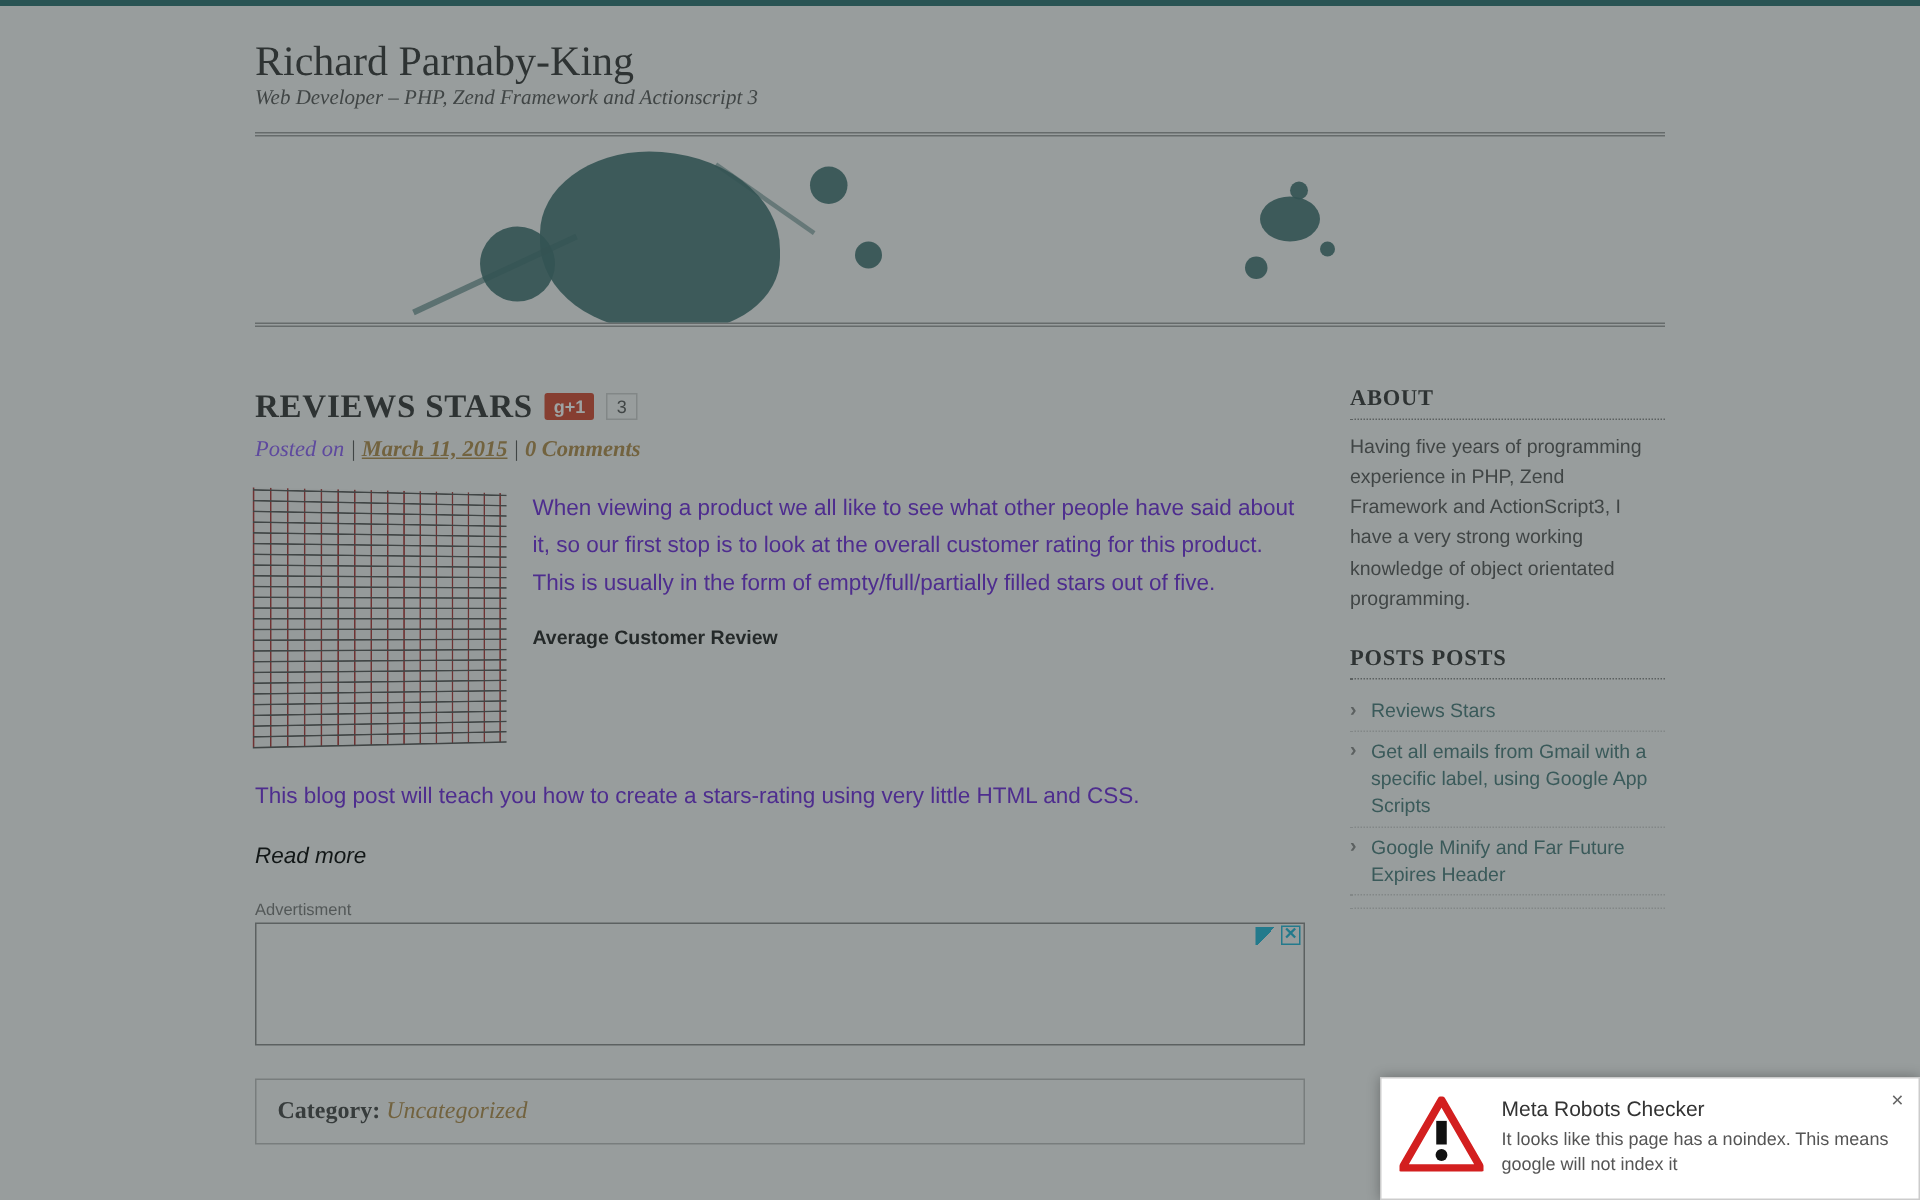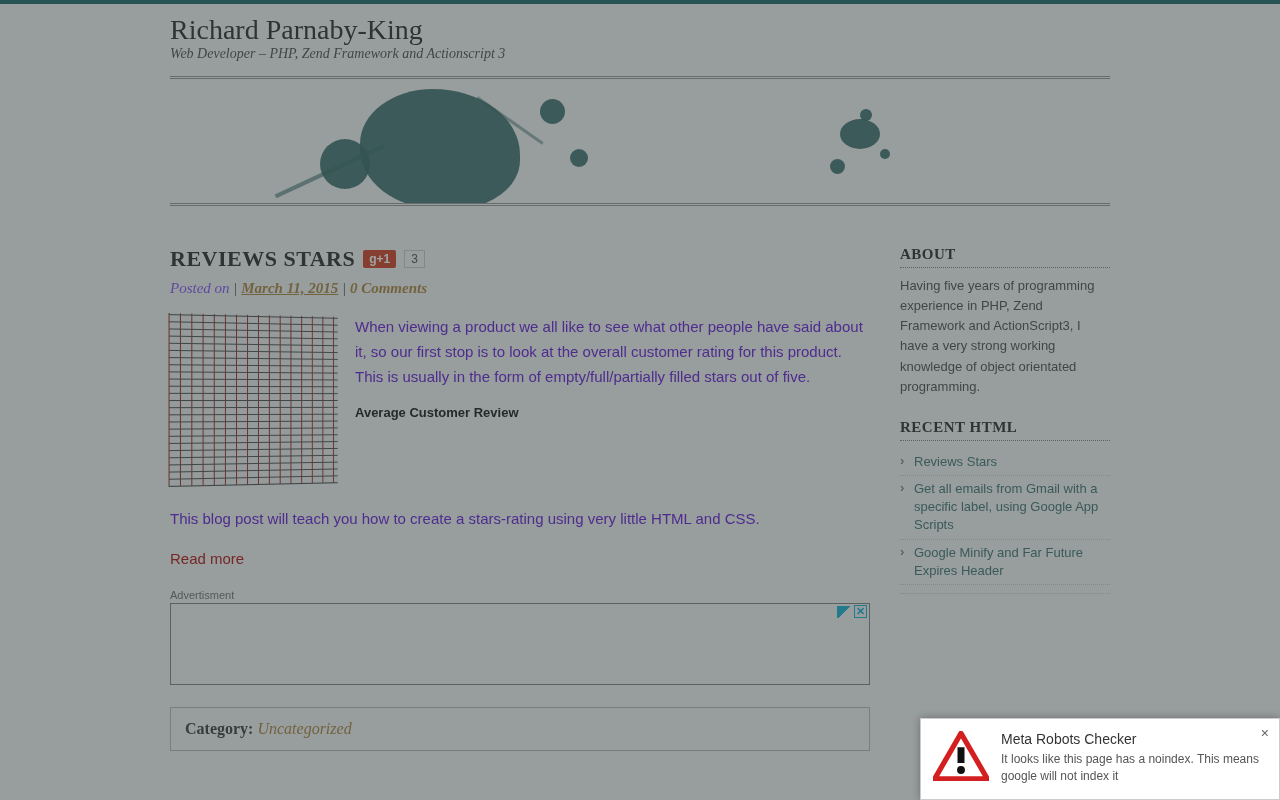--- a/index.html
+++ b/index.html
@@ -9,21 +9,21 @@
   color: #333;
   position: relative;
 }
 .overlay {
   position: fixed; inset: 0;
   background: rgba(40,50,50,0.45);
   pointer-events: none;
   z-index: 50;
 }
 .topbar { height: 4px; background: #2a6f6f; }
-.wrap { max-width: 960px; margin: 0 auto; padding: 0 10px; }
+.wrap { max-width: 960px; margin: 12px auto; padding: 0 10px; }
 header.page-head { padding: 10px 0 6px; }
 .site-title {
   font-size: 28px; color: #333; font-weight: normal;
 }
 .site-sub {
   font-size: 14px; color: #555; font-style: italic;
 }
 .banner-rule {
   border-top: 3px double #999; border-bottom: 3px double #999;
   height: 130px; margin: 8px 0 40px; position: relative; overflow: hidden;
@@ -73,21 +73,21 @@
 }
 .body-text { font-family: Verdana, Arial, sans-serif; font-size:15px; color:#6d28d9; line-height:1.65; }
 .acr-block { margin-top:16px; font-family: Arial,sans-serif; font-size:13px; }
 .acr-title { font-weight:bold; color:#222; }
 .stars { color:#e49b0f; letter-spacing:1px; font-size:14px;}
 .star-empty{color:#aaa;}
 .review-link { color:#0066c0; text-decoration:underline; cursor:pointer; }
 
 .para2 { margin-top:22px; }
 .readmore { margin-top:18px; font-family:Verdana,Arial,sans-serif; font-size:15px; }
-.readmore a { color:#b91c1c; text-decoration:none; }
+.readmore a { color:#000000; text-decoration:none;font-style:italic; }
 
 .ad-label { font-family:Arial,sans-serif; font-size:11px; color:#777; margin-top:22px; }
 .ad-box { border:1px solid #888; height:82px; position:relative; margin-top:2px;}
 .ad-tri { position:absolute; top:2px; right:18px; width:14px; height:12px;
   background: linear-gradient(135deg,#1fb5d6 50%, transparent 50%); }
 .ad-x { position:absolute; top:1px; right:2px; font-family:Arial; font-size:11px; color:#1fb5d6; font-weight:bold; border:1px solid #1fb5d6; width:13px; height:13px; text-align:center; line-height:11px;}
 
 .cat-box { border:1px solid #bbb; padding:12px 14px; margin-top:22px; font-family:Georgia,serif; font-size:16px;}
 .cat-label{font-weight:bold; color:#444;}
 .cat-val a{ color:#b08a4a; text-decoration:none; font-style:italic; }
@@ -191,21 +191,21 @@
         <span class="cat-val"> <a href="#">Uncategorized</a></span>
       </div>
     </main>
 
     <aside>
       <div class="widget">
         <h3>ABOUT</h3>
         <p>Having five years of programming experience in PHP, Zend Framework and ActionScript3, I have a very strong working knowledge of object orientated programming.</p>
       </div>
       <div class="widget">
-        <h3>RECENT HTML</h3>
+        <h3>POSTS POSTS</h3>
         <ul>
           <li><a href="#">Reviews Stars</a></li>
           <li><a href="#">Get all emails from Gmail with a specific label, using Google App Scripts</a></li>
           <li><a href="#">Google Minify and Far Future Expires Header</a></li>
           <li style="height:4px;overflow:hidden;"><a href="#"></a></li>
         </ul>
       </div>
     </aside>
   </div>
 </div>

